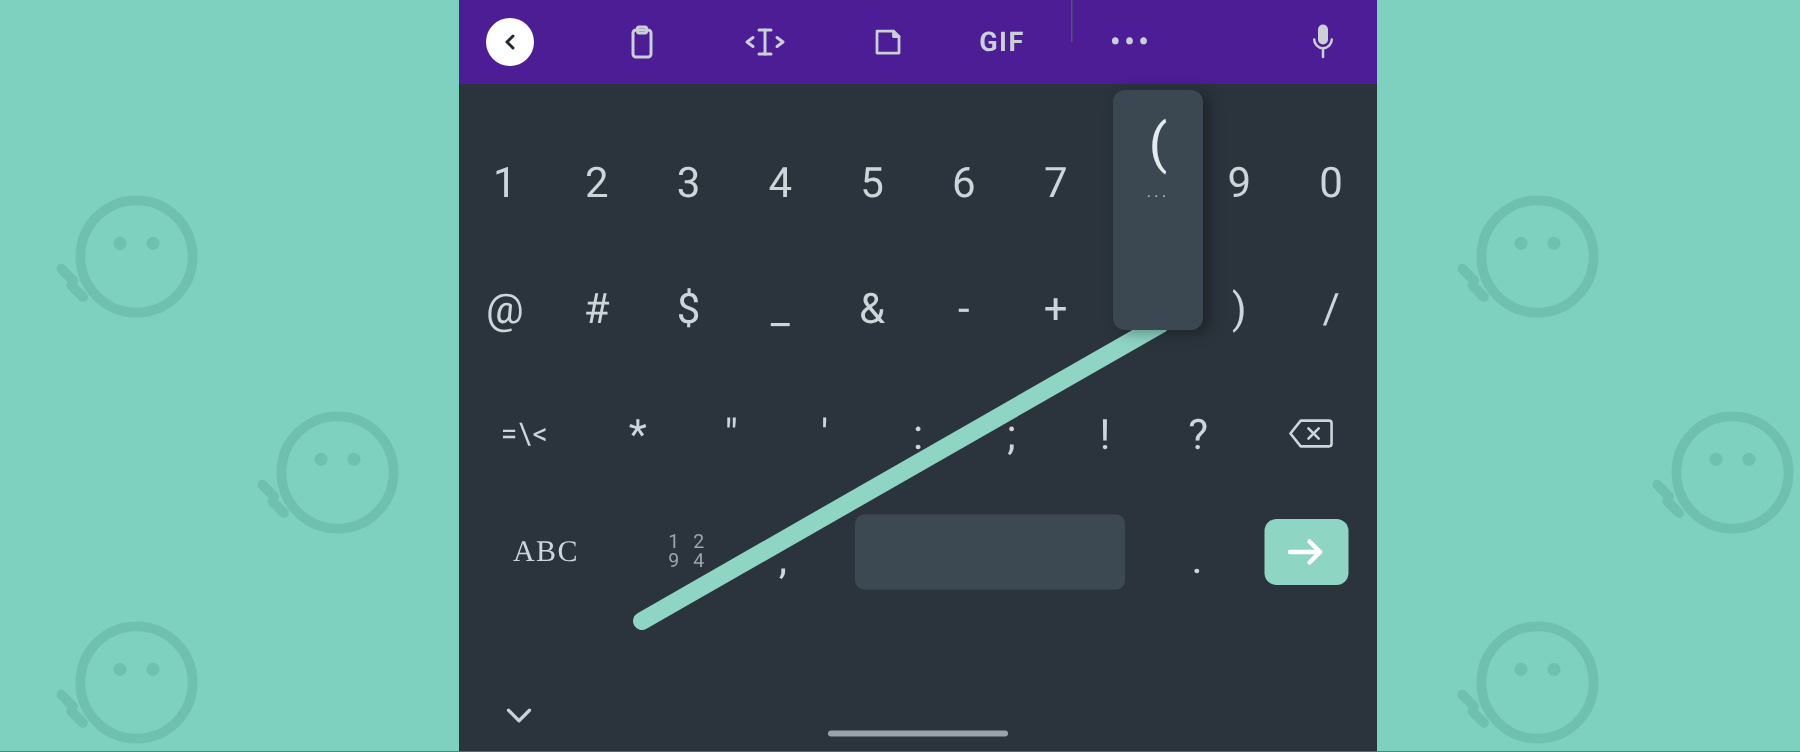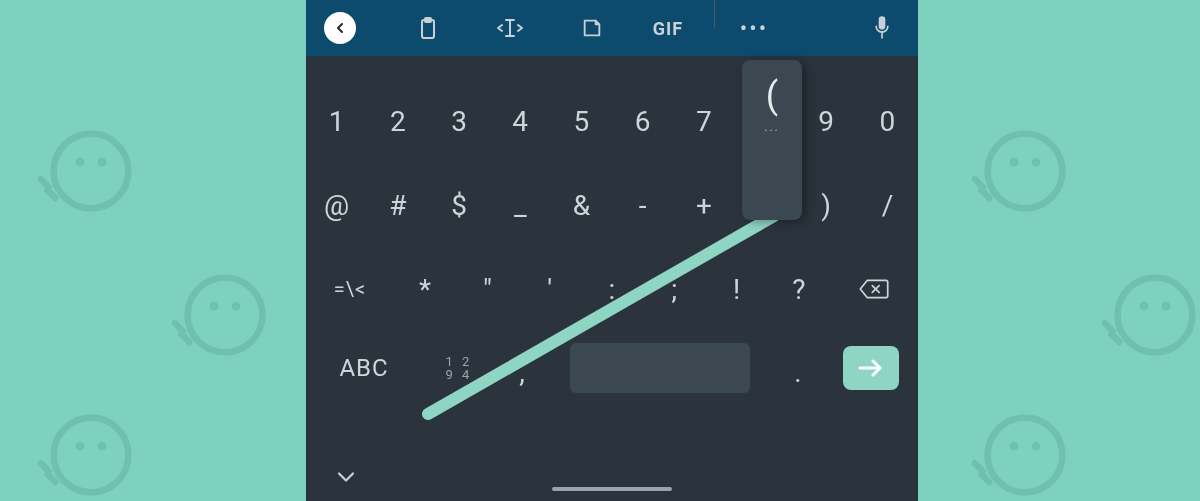--- a/index.html
+++ b/index.html
@@ -25,21 +25,21 @@
       position: absolute;
       left: 306px; top: 0;
       width: 612px; height: 501px;
       background: #2b343d;
       overflow: hidden;
     }
 
     .toolbar {
       position: absolute;
       left: 0; right: 0; top: 0; height: 56px;
-      background: #0c4a6e;
+      background: #4c1d95;
       display: flex;
       align-items: flex-start;
     }
 
     .tb-item {
       display: flex; align-items: center; justify-content: center;
       height: 56px;
       color: #c9d0d6;
     }
     .tb-back {
@@ -78,21 +78,21 @@
       color: #cdd5da;
       font-size: 28px;
     }
 
     
     .r3-first { flex: 0 0 88px; font-size: 20px; letter-spacing: 1px; }
     .r3-key { flex: 1; }
     .r3-del { flex: 0 0 88px; }
 
     
-    .r4-abc { flex: 0 0 116px; font-size: 24px; letter-spacing: 1px; }
+    .r4-abc { flex: 0 0 116px; font-size: 20px; letter-spacing: 1px; font-family: Liberation Serif, serif; }
     .r4-mode { flex: 0 0 74px; color: #9aa6ae; font-size: 13px; line-height: 13px; text-align: center; justify-content: center; }
     .r4-mode span { display: block; letter-spacing: 3px; }
     .r4-comma { flex: 0 0 52px; font-size: 28px; padding-top: 8px; }
     .r4-space { flex: 1; display: flex; align-items: center; justify-content: center; }
     .spacebar {
       width: 100%; max-width: 180px; height: 50px;
       background: #3c4852;
       border-radius: 6px;
     }
     .r4-dot { flex: 0 0 52px; font-size: 28px; padding-top: 8px; }

